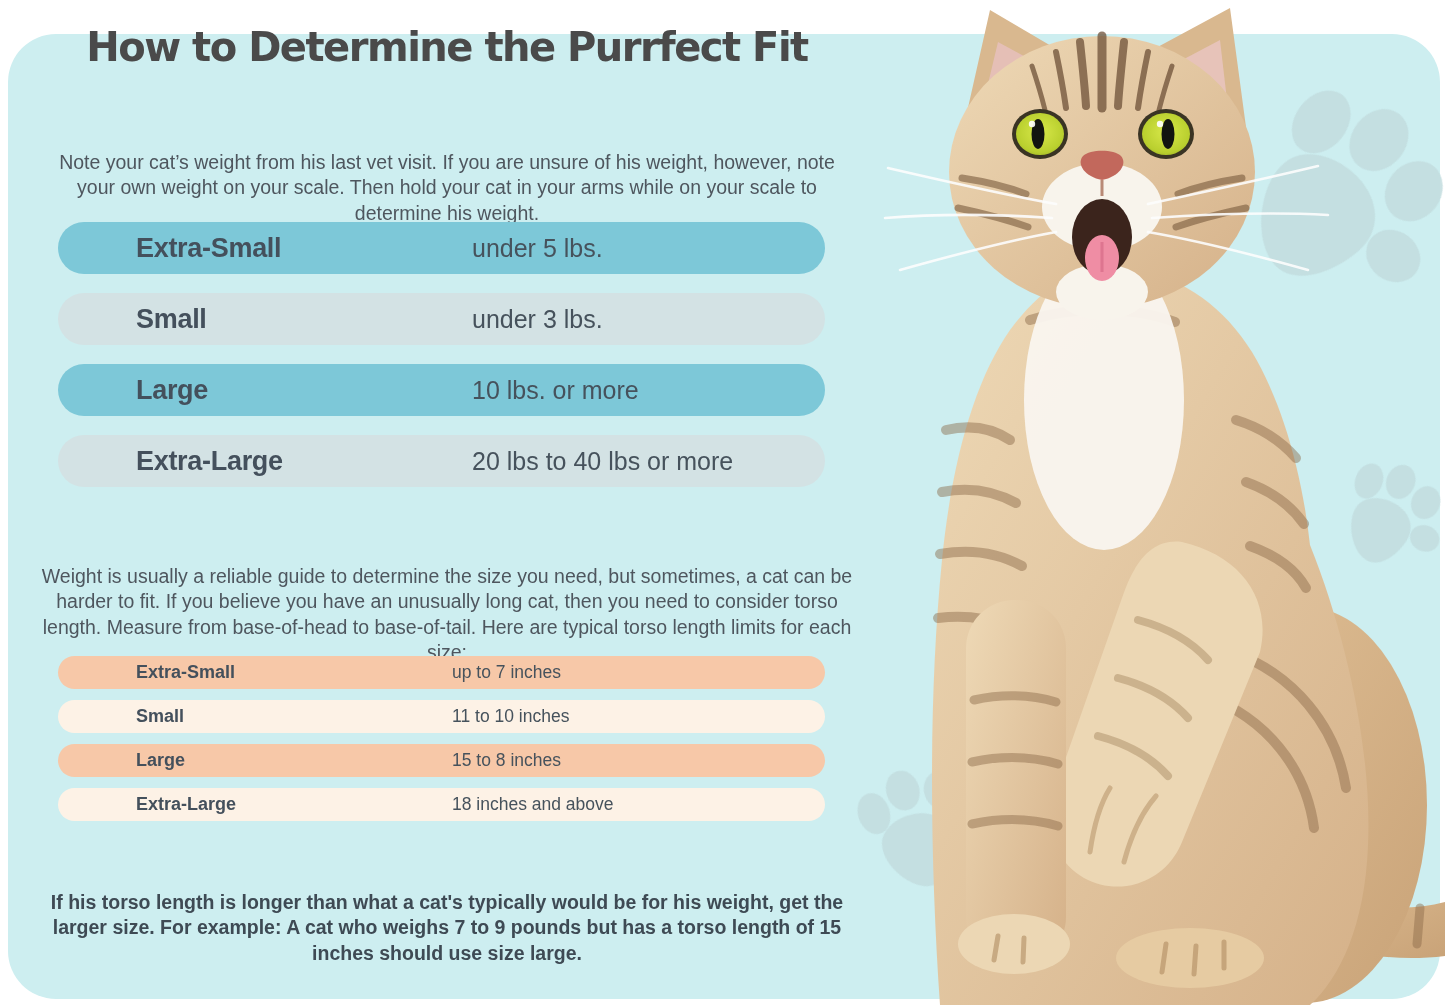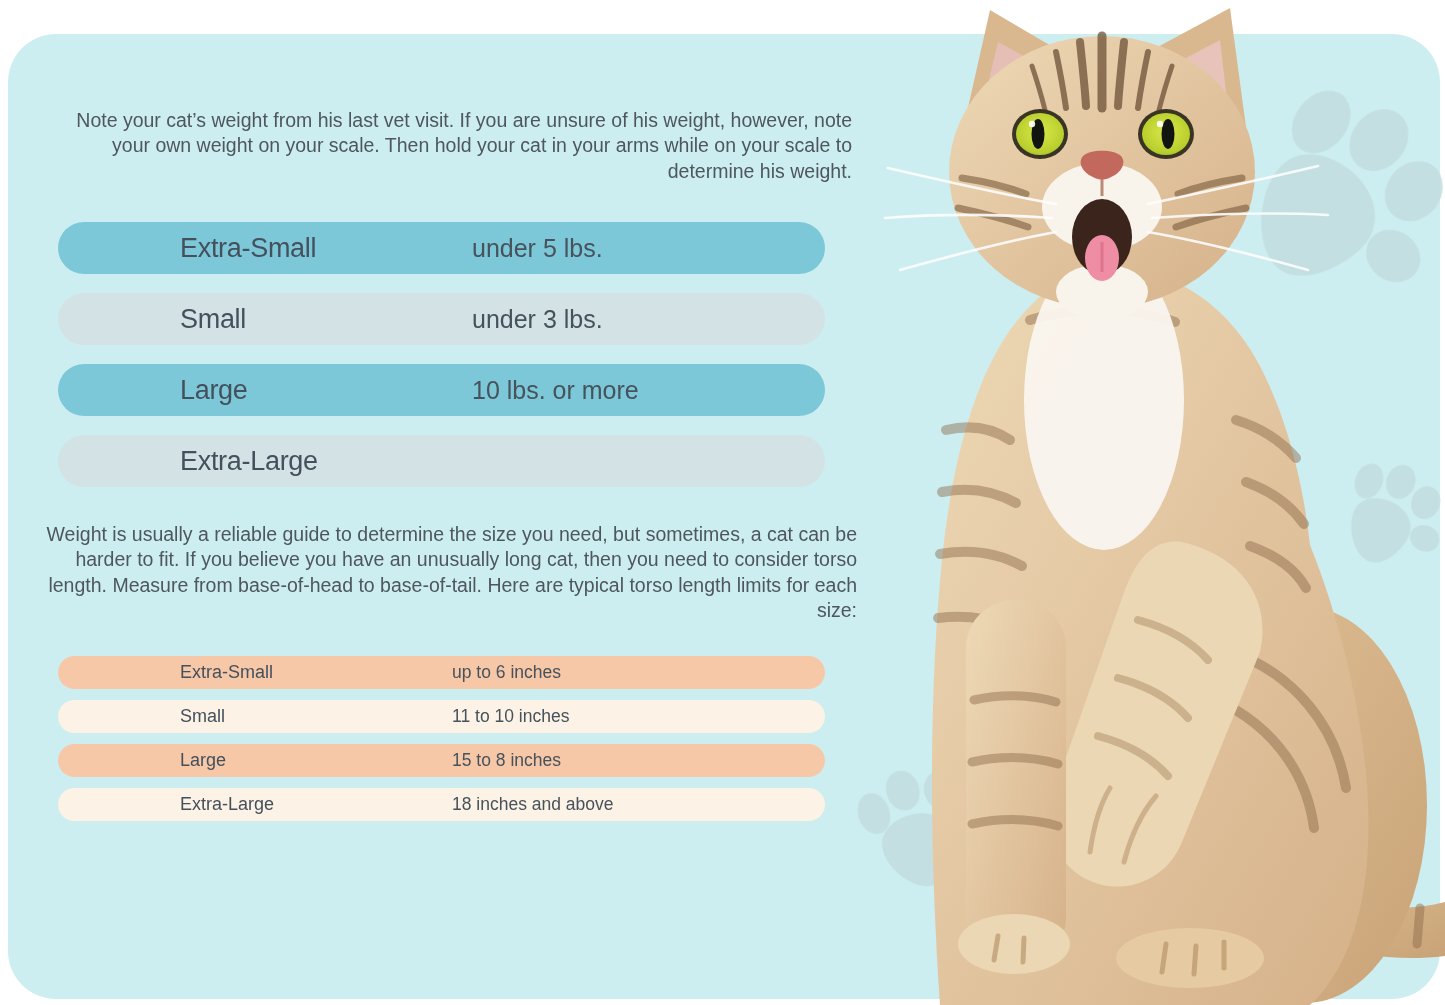--- a/index.html
+++ b/index.html
@@ -17,36 +17,36 @@
   html,body{width:1445px;height:1005px;overflow:hidden;background:#ffffff;
     font-family:"Liberation Sans","DejaVu Sans",sans-serif;}
   .page{position:relative;width:1445px;height:1005px;background:#ffffff;}
   .panel{position:absolute;left:8px;top:34px;width:1432px;height:965px;
     background:var(--panel-bg);border-radius:48px;}
   .paw-layer{position:absolute;left:0;top:0;width:1445px;height:1005px;pointer-events:none;}
   .content{position:absolute;left:32px;top:0;width:830px;height:965px;}
   .title{position:absolute;top:24px;left:0;width:100%;text-align:center;
     font-family:"DejaVu Sans","Liberation Sans",sans-serif;
     font-size:40px;font-weight:700;letter-spacing:-1.5px;color:var(--title-text);white-space:nowrap;}
-  .para{position:absolute;text-align:right;color:var(--body-text);
-    font-size:19.5px;line-height:1.3;}
+  .para{position:absolute;text-align:center;color:var(--body-text);
+    font-size:19.5px;line-height:1.3;margin-top:42px;}
   .para.intro{top:108px;left:10px;width:810px;}
   .para.torso{top:522px;left:5px;width:820px;}
   .para.footer{top:848px;left:0px;width:830px;font-weight:700;color:#3e4a54;font-size:19.5px;}
   .size-table{position:absolute;left:26px;width:767px;}
   .size-table.weight{top:222px;}
   .size-table.torso-t{top:656px;}
   .row{position:relative;display:flex;align-items:center;width:767px;}
   .weight .row{height:52px;border-radius:26px;margin-bottom:19px;}
   .torso-t .row{height:33px;border-radius:17px;margin-bottom:11px;}
   .weight .row.hl{background:var(--weight-row-highlight);}
   .weight .row.alt{background:var(--weight-row-alt);}
   .torso-t .row.hl{background:var(--torso-row-highlight);}
   .torso-t .row.alt{background:var(--torso-row-alt);}
-  .row .lbl{position:absolute;left:78px;font-weight:400;color:var(--row-label-text);margin-left:44px;}
+  .row .lbl{position:absolute;left:78px;font-weight:700;color:var(--row-label-text);}
   .row .val{position:absolute;left:394px;color:#46525c;}
   .weight .lbl{font-size:27px;letter-spacing:-0.3px;}
   .weight .val{font-size:25px;margin-left:20px;}
   .torso-t .lbl{font-size:18px;}
   .torso-t .val{font-size:17.5px;}
   .cat{position:absolute;left:880px;top:0;width:565px;height:1005px;}
 </style>
 </head>
 <body>
 
@@ -64,62 +64,65 @@
       </g>
     </defs>
     <g fill="var(--paw-watermark)" opacity="0.85">
       <use href="#paw" transform="translate(1342,195) rotate(38) scale(1.18)"></use>
       <use href="#paw" transform="translate(1390,515) rotate(22) scale(0.62)"></use>
       <use href="#paw" transform="translate(918,828) rotate(-18) scale(0.72)"></use>
     </g>
   </svg>
 
   <div class="content">
+    <h1 class="title">How to Determine the Purrfect Fit</h1>
 
     <p class="para intro">Note your cat’s weight from his last vet visit. If you are unsure of his weight, however, note your own weight on your scale. Then hold your cat in your arms while on your scale to determine his weight.</p>
 
     <div class="size-table weight">
       <div class="row hl">
         <span class="lbl">Extra-Small</span>
         <span class="val">under 5 lbs.</span>
       </div>
       <div class="row alt">
         <span class="lbl">Small</span>
         <span class="val">under 3 lbs.</span>
       </div>
       <div class="row hl">
         <span class="lbl">Large</span>
         <span class="val">10 lbs. or more</span>
       </div>
       <div class="row alt">
         <span class="lbl">Extra-Large</span>
+        <span class="val">20 lbs to 40 lbs or more</span>
       </div>
     </div>
 
     <p class="para torso">Weight is usually a reliable guide to determine the size you need, but sometimes, a cat can be harder to fit. If you believe you have an unusually long cat, then you need to consider torso length. Measure from base-of-head to base-of-tail. Here are typical torso length limits for each size:</p>
 
     <div class="size-table torso-t">
       <div class="row hl">
         <span class="lbl">Extra-Small</span>
-        <span class="val">up to 6 inches</span>
+        <span class="val">up to 7 inches</span>
       </div>
       <div class="row alt">
         <span class="lbl">Small</span>
         <span class="val">11 to 10 inches</span>
       </div>
       <div class="row hl">
         <span class="lbl">Large</span>
         <span class="val">15 to 8 inches</span>
       </div>
       <div class="row alt">
         <span class="lbl">Extra-Large</span>
         <span class="val">18 inches and above</span>
       </div>
     </div>
 
+    <p class="para footer">If his torso length is longer than what a cat's typically would be for his weight, get the larger size. For example: A cat who weighs 7 to 9 pounds but has a torso length of 15 inches should use size large.</p>
   </div>
 
   <svg class="cat" viewBox="0 0 565 1005">
     <defs>
       <linearGradient id="fur" x1="0" y1="0" x2="1" y2="1">
         <stop offset="0" stop-color="#eed9b6"></stop>
         <stop offset="1" stop-color="#d5b189"></stop>
       </linearGradient>
       <linearGradient id="furD" x1="0" y1="0" x2="1" y2="1">
         <stop offset="0" stop-color="#e0c096"></stop>

